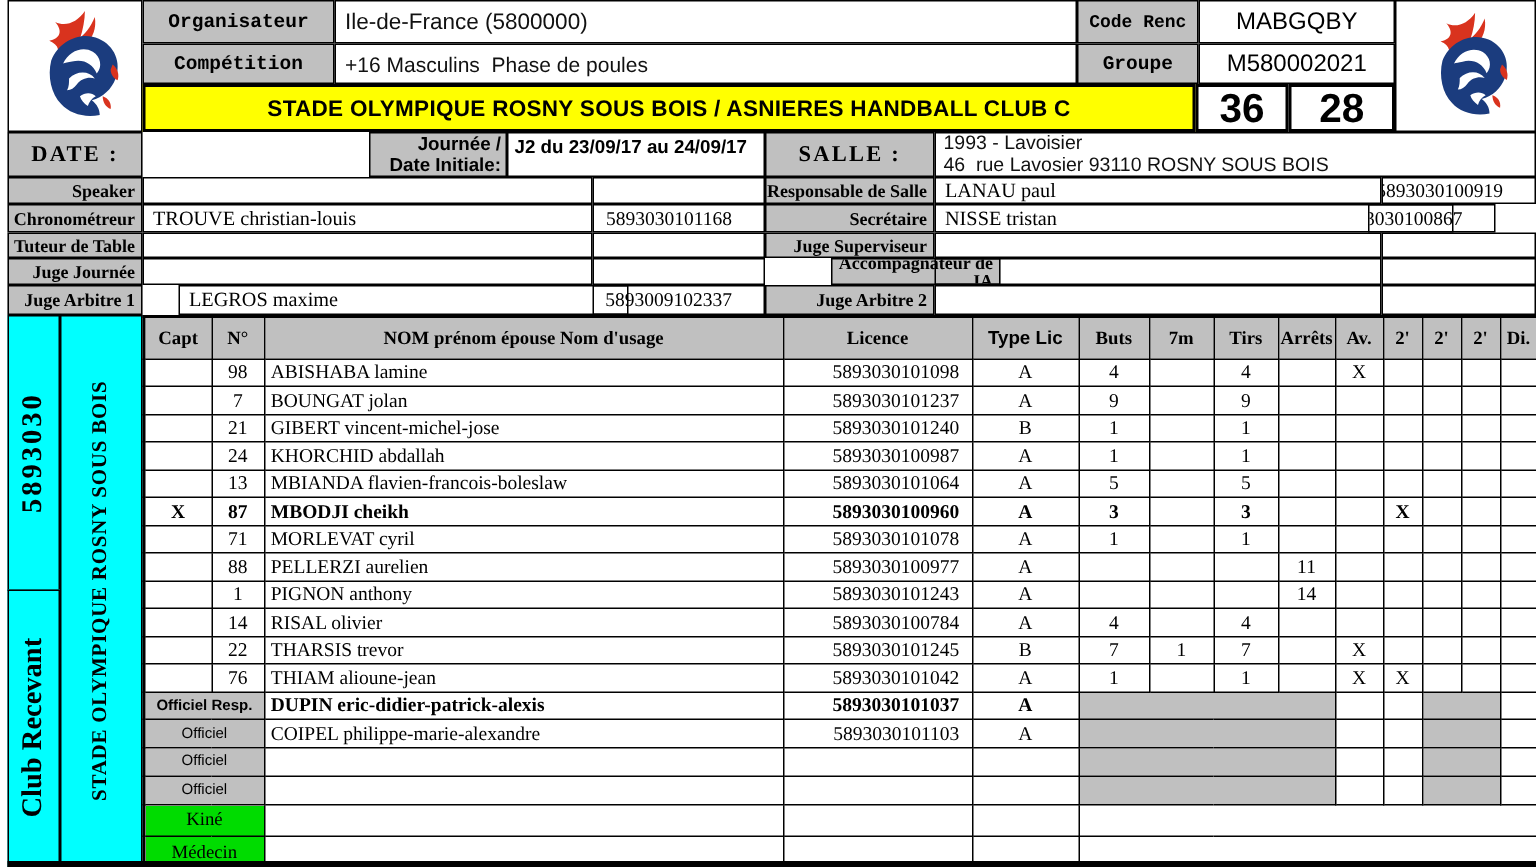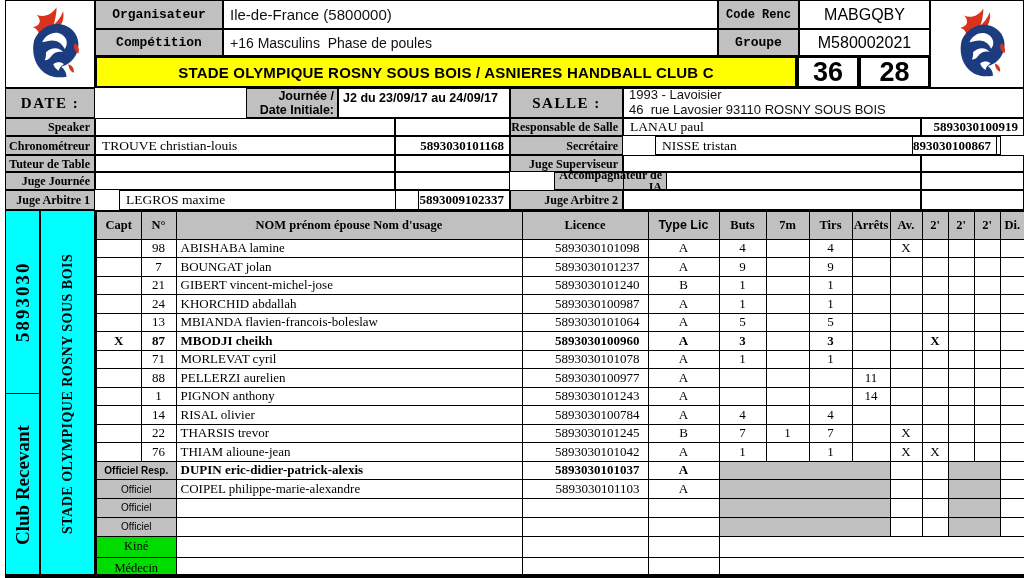--- a/index.html
+++ b/index.html
@@ -19,21 +19,21 @@
   .val{font-size:15px;padding-left:6px;color:#111;}
   .bigscore{font-family:"Liberation Sans",sans-serif;font-weight:bold;font-size:27px;}
   .title{font-family:"Liberation Sans",sans-serif;font-weight:bold;font-size:15px;letter-spacing:.2px;}
   .datelab{font-weight:bold;font-size:15px;letter-spacing:1.5px;}
   .pre{white-space:pre-line;}
   .presp{white-space:pre-wrap;}
   .dateval{font-family:"Liberation Sans",sans-serif;font-weight:bold;font-size:12.5px;line-height:1.15;padding-left:4px;}
   .salleval{font-family:"Liberation Sans",sans-serif;font-size:13px;line-height:1.15;padding-left:5px;color:#111;}
   .offlabel{font-weight:bold;font-size:12px;justify-content:flex-end;text-align:right;padding-right:4px;line-height:1;}
   .offname{font-size:13.5px;padding-left:6px;}
-  .offlic{font-weight:bold;font-size:13px;justify-content:flex-end;padding-right:5px;}
+  .offlic{font-weight:normal;font-size:13px;justify-content:flex-end;padding-right:21px;}
   .vtext{writing-mode:vertical-rl;transform:rotate(180deg);justify-content:center;text-align:center;
          font-weight:bold;}
   .vcode{font-size:19px;letter-spacing:2px;}
   .vrole{font-size:19px;}
   .vclub{font-size:14px;letter-spacing:.5px;}
   table.ptable{position:absolute;left:95px;top:210px;width:929px;border-collapse:collapse;
         table-layout:fixed;border:2px solid #000;}
   .ptable th,.ptable td{border:1px solid #000;padding:0 2px;overflow:hidden;white-space:nowrap;
         font-family:"Liberation Serif",serif;font-size:13px;height:auto;}
   .ptable thead th{background:var(--label_gray,#C0C0C0);font-weight:bold;font-size:12.5px;text-align:center;padding:0;}
@@ -115,21 +115,21 @@
       <div class="cell gray offlabel" style="left: 5px; top: 118px; width: 90px; height: 18px;">Speaker</div>
       <div class="cell offname" style="left: 95px; top: 118px; width: 300px; height: 18px;"></div>
       <div class="cell offlic" style="left: 395px; top: 118px; width: 115px; height: 18px;"></div>
       <div class="cell gray offlabel" style="left: 510px; top: 118px; width: 113px; height: 18px;">Responsable de Salle</div>
       <div class="cell offname" style="left: 623px; top: 118px; width: 298px; height: 18px;">LANAU paul</div>
       <div class="cell offlic" style="left: 921px; top: 118px; width: 103px; height: 18px;">5893030100919</div>
       <div class="cell gray offlabel" style="left: 5px; top: 136px; width: 90px; height: 19px;">Chronométreur</div>
       <div class="cell offname" style="left: 95px; top: 136px; width: 300px; height: 19px;">TROUVE christian-louis</div>
       <div class="cell offlic" style="left: 395px; top: 136px; width: 115px; height: 19px;">5893030101168</div>
       <div class="cell gray offlabel" style="left: 510px; top: 136px; width: 113px; height: 19px;">Secrétaire</div>
-      <div class="cell offname" style="left: 623px; top: 136px; width: 346px; height: 19px; margin-left: 32px;">NISSE tristan</div>
+      <div class="cell offname" style="left: 623px; top: 136px; width: 346px; height: 19px;">NISSE tristan</div>
       <div class="cell offlic" style="left: 912px; top: 136px; width: 85px; height: 19px;">5893030100867</div>
       <div class="cell gray offlabel" style="left: 5px; top: 155px; width: 90px; height: 17px;">Tuteur de Table</div>
       <div class="cell offname" style="left: 95px; top: 155px; width: 300px; height: 17px;"></div>
       <div class="cell offlic" style="left: 395px; top: 155px; width: 115px; height: 17px;"></div>
       <div class="cell gray offlabel" style="left: 510px; top: 155px; width: 113px; height: 17px;">Juge Superviseur</div>
       <div class="cell offname" style="left: 623px; top: 155px; width: 298px; height: 17px;"></div>
       <div class="cell offlic" style="left: 921px; top: 155px; width: 103px; height: 17px;"></div>
       <div class="cell gray offlabel" style="left: 5px; top: 172px; width: 90px; height: 18px;">Juge  Journée</div>
       <div class="cell offname" style="left: 95px; top: 172px; width: 300px; height: 18px;"></div>
       <div class="cell offlic" style="left: 395px; top: 172px; width: 115px; height: 18px;"></div>

